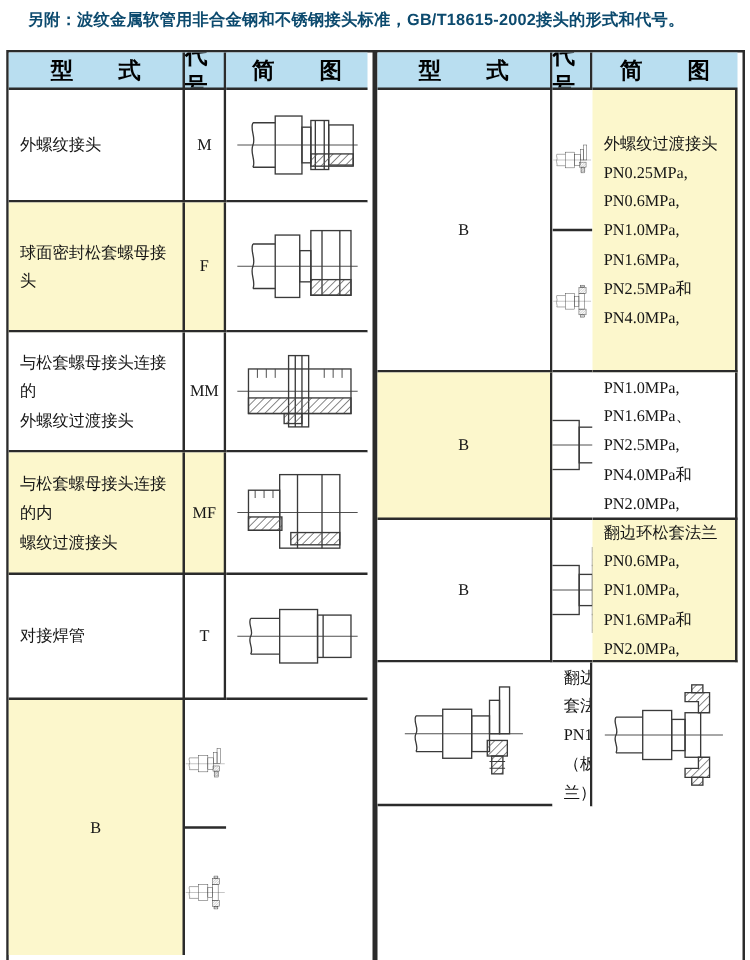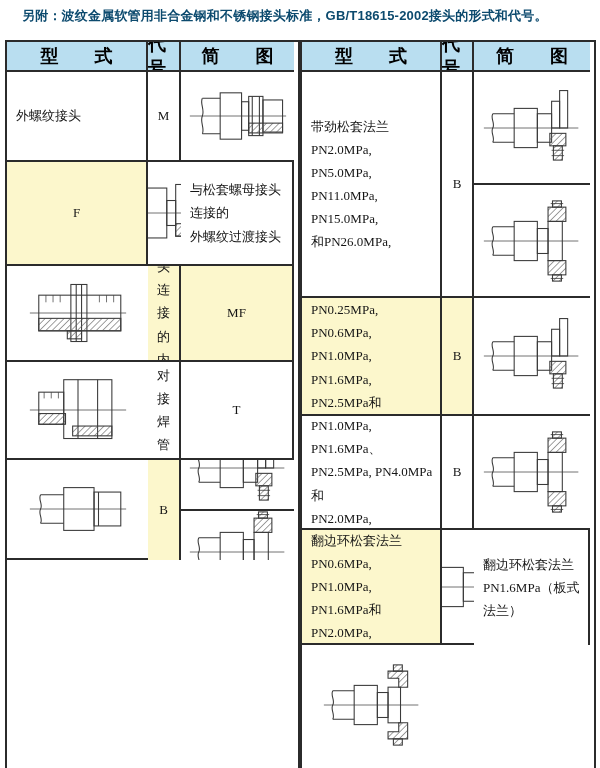--- a/index.html
+++ b/index.html
@@ -177,29 +177,31 @@
   <div class="cell th last-col">简　　图</div>
 
   <div class="cell type">外螺纹接头</div>
   <div class="cell code">M</div>
   <div class="cell diagcell last-col">
     <svg class="diag" viewBox="0 0 112 92">
         <use href="#d-m"></use>
       </svg>
   </div>
 
+  <div class="cell type yellow">球面密封松套螺母接头</div>
   <div class="cell code yellow">F</div>
   <div class="cell diagcell last-col">
     <svg class="diag" viewBox="0 0 112 92">
         <use href="#d-f"></use>
       </svg>
   </div>
 
   <div class="cell type">与松套螺母接头连接的
 外螺纹过渡接头</div>
+  <div class="cell code">MM</div>
   <div class="cell diagcell last-col">
     <svg class="diag" viewBox="0 0 112 92">
         <use href="#d-mm"></use>
       </svg>
   </div>
 
   <div class="cell type yellow">与松套螺母接头连接的内
 螺纹过渡接头</div>
   <div class="cell code yellow">MF</div>
   <div class="cell diagcell last-col">
@@ -229,24 +231,20 @@
         </svg>
     </div>
   </div>
 </div>
 
 <div class="tbl tbl-right">
   <div class="cell th">型　　式</div>
   <div class="cell th">代号</div>
   <div class="cell th last-col">简　　图</div>
 
-  <div class="cell type">带劲松套法兰
-PN2.0MPa, PN5.0MPa,
-PN11.0MPa, PN15.0MPa,
-和PN26.0MPa,</div>
   <div class="cell code">B</div>
   <div class="cell diagcell last-col">
     <div class="sub split">
       <svg class="diag" viewBox="0 0 112 92">
           <use href="#d-flange-a"></use>
         </svg>
     </div>
     <div class="sub">
       <svg class="diag" viewBox="0 0 112 92">
           <use href="#d-flange-b"></use>

